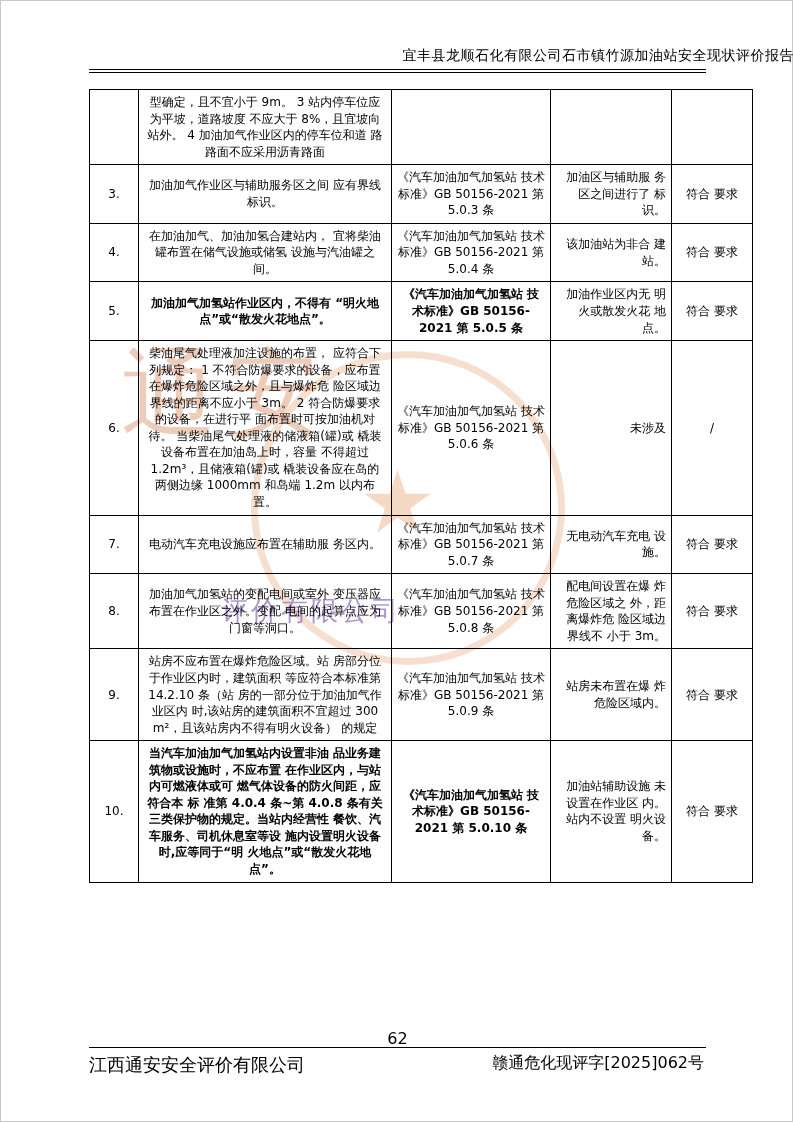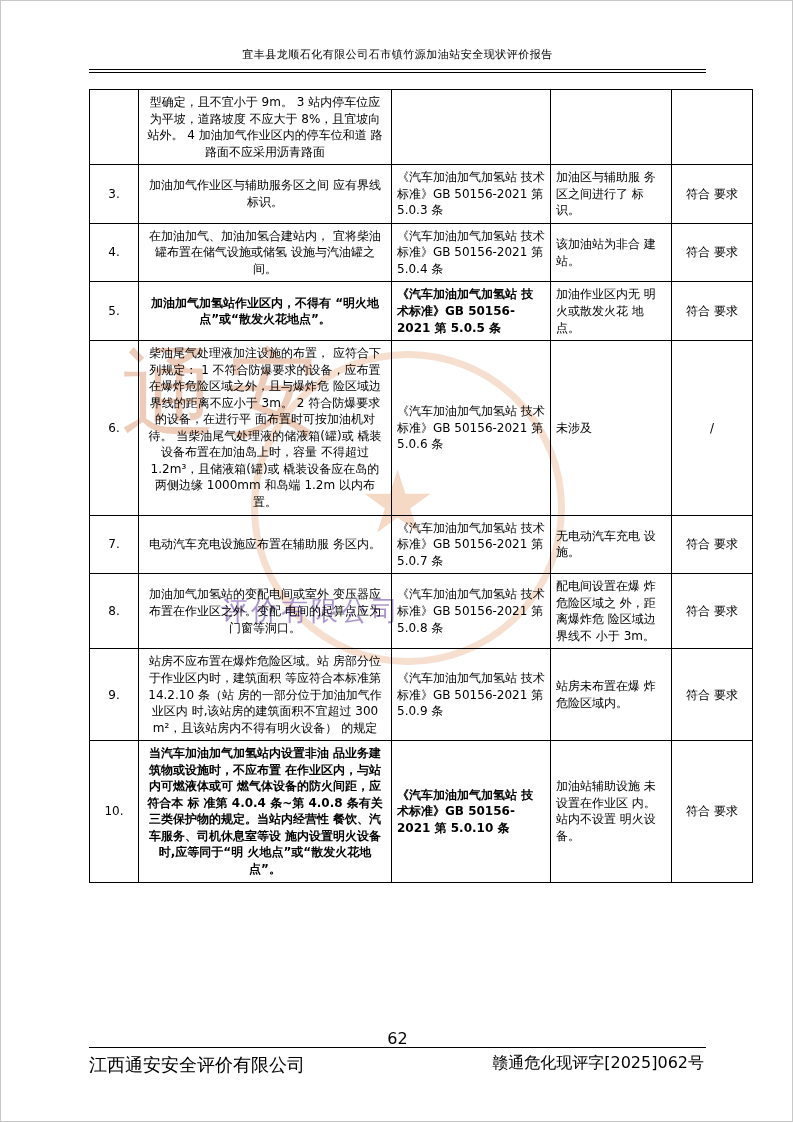--- a/index.html
+++ b/index.html
@@ -22,22 +22,22 @@
     height: 1122px;
     box-sizing: border-box;
     border: 1px solid #c8c8c8;
     background: #ffffff;
   }
   .header {
     position: absolute;
     top: 46px;
     left: 0;
     width: 793px;
-    text-align: center;
-    font-size: 11px;
+    text-align: right;
+    font-size: 14px;
     letter-spacing: 0.5px;
     color: #000;
   }
   .header-rule {
     position: absolute;
     top: 68px;
     left: 88px;
     width: 617px;
     border-top: 1px solid #000;
   }
@@ -133,26 +133,27 @@
     width: 38px;
     text-align: center;
     font-size: 12.5px;
   }
   td.content {
     width: 242px;
     text-align: center;
   }
   td.basis {
     width: 148px;
+    text-align: center;
     font-size: 11.6px;
     line-height: 1.45;
   }
   td.actual {
     width: 110px;
-    text-align: left;
+    text-align: right;
     font-size: 11.8px;
     line-height: 1.45;
   }
   td.result {
     width: 70px;
     text-align: center;
     font-size: 12px;
     line-height: 1.45;
   }
   .bold { font-weight: bold; }

